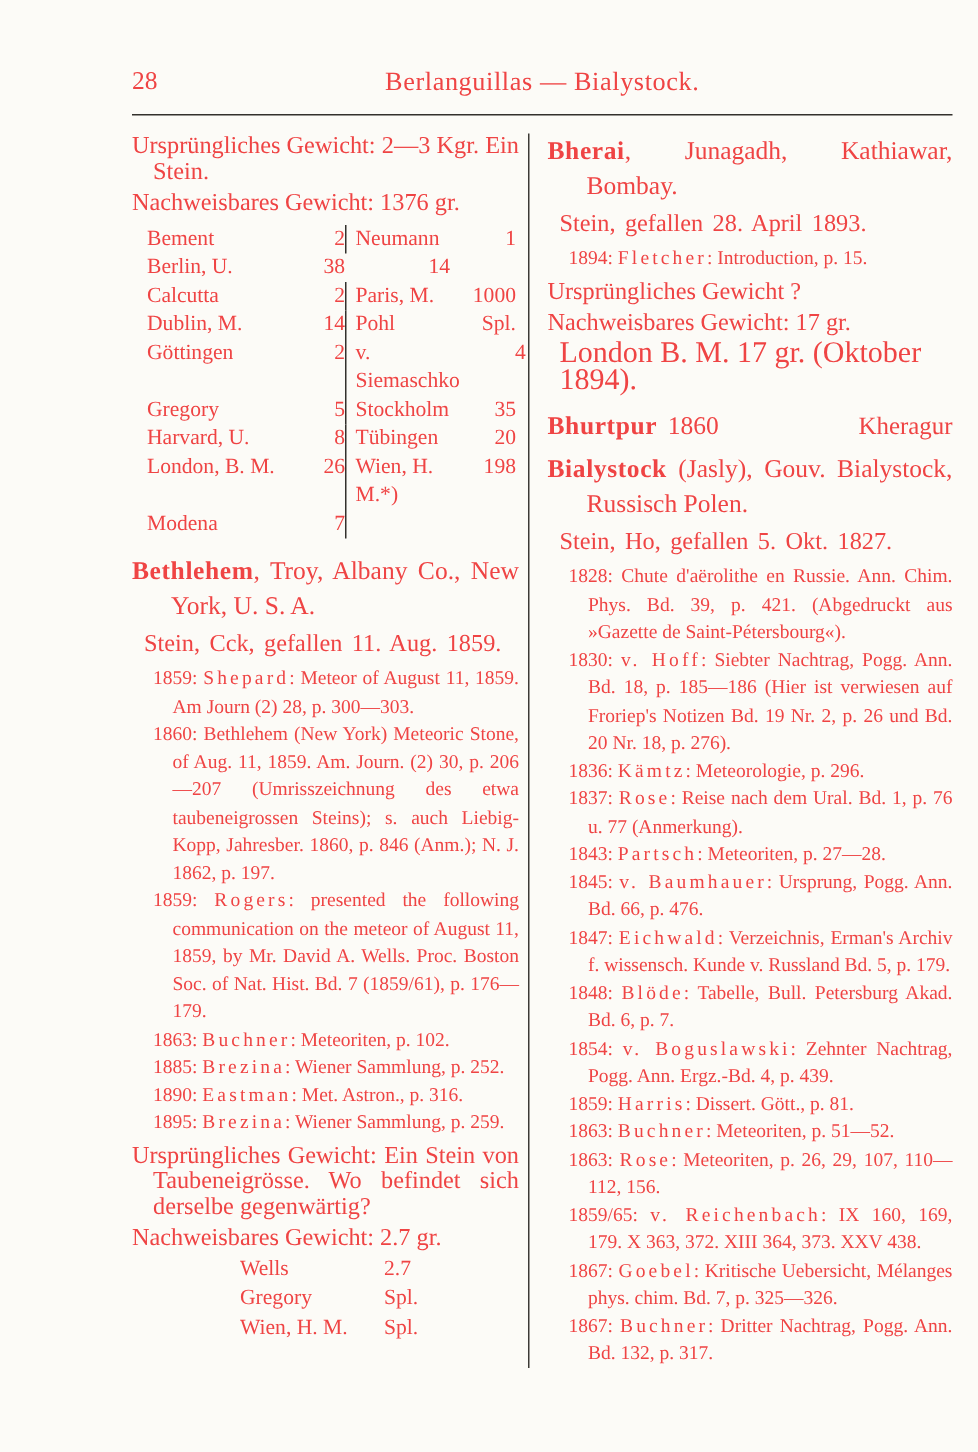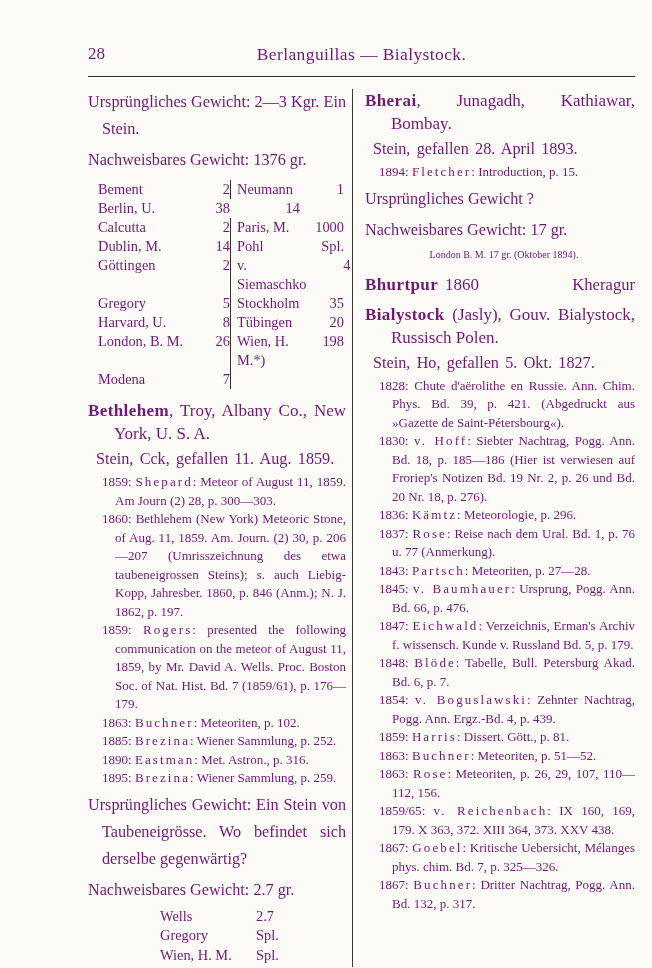--- a/index.html
+++ b/index.html
@@ -1,35 +1,35 @@
 <!DOCTYPE html>
 <html lang="de"><head>
 <meta charset="utf-8">
 <style>
   html,body { margin:0; padding:0; background:#fcfbf7; }
   .page {
     position:relative; width:652px; height:968px; box-sizing:border-box;
     padding:44px 17px 10px 88px; overflow:hidden;
-    background:#fcfbf7; color:#701a75;
+    background:#fcfbf7; color:#ef4444;
     font-family:"Liberation Serif","DejaVu Serif",serif;
   }
   
   .hdr { position:relative; height:26px; }
   .page-num { position:absolute; left:0; top:0; font-size:17px; }
   .run-title { position:absolute; left:0; right:0; top:0; text-align:center; font-size:17.5px; letter-spacing:.4px; }
   .hdr-rule { border:none; border-top:1.6px solid #33312d; margin:6px 0 0 0; }
 
   
   .cols { display:flex; align-items:stretch; margin-top:12px; }
   .col-l { width:258px; }
   .col-div { width:1px; background:#3c3a36; margin-left:6px; }
   .col-r { flex:1; padding-left:12px; min-width:0; }
 
   p { margin:0; }
-  .para { font-size:16.2px; line-height:27px; text-align:justify; }
+  .para { font-size:16.2px; line-height:17px; text-align:justify; }
   .hang { padding-left:14px; text-indent:-14px; }
   .mt4 { margin-top:4px; }
 
   .entry-head { font-size:17px; line-height:23px; text-align:justify; padding-left:26px; text-indent:-26px; margin-top:10px; }
   .headword { font-weight:bold; letter-spacing:.4px; }
   .type-line { font-size:16.2px; line-height:22px; padding-left:8px; word-spacing:.14em; margin-top:3px; }
 
   
   .refs { margin-top:3px; }
   .ref { font-size:13px; line-height:18.5px; text-align:justify; padding-left:27px; text-indent:-13px; }
@@ -40,21 +40,21 @@
   
   .coll { margin:6px 0 4px 10px; width:246px; font-size:14.4px;font-family:Liberation Serif, serif; }
   .coll-row { display:grid; grid-template-columns:104px 28px 1fr 44px; line-height:19px; }
   .c-qty { text-align:right; }
   .c-name2 { border-left:1.2px solid #33312d; padding-left:6px; }
   .c-qty2 { text-align:right; }
 
   
   .hold { margin:3px 0 2px 72px; width:150px; font-size:14.4px; }
   .hold-row { display:grid; grid-template-columns:96px 1fr; line-height:19.5px; }
-  .hold-note { font-size:10px; line-height:18.5px; padding-left:8px; margin-top:2px;text-align:center; }
+  .hold-note { font-size:20px; line-height:18.5px; padding-left:8px; margin-top:2px; }
 
   
   .xrefs { margin-top:8px; }
   .xref { display:flex; justify-content:space-between; align-items:baseline; font-size:17px; line-height:26.5px; }
   .xref-name { font-weight:bold; letter-spacing:.4px; }
   .xref-year { margin-left:7px; font-weight:normal; }
   .xref-target { font-size:16.6px; }
 </style>
 </head>
 <body>

